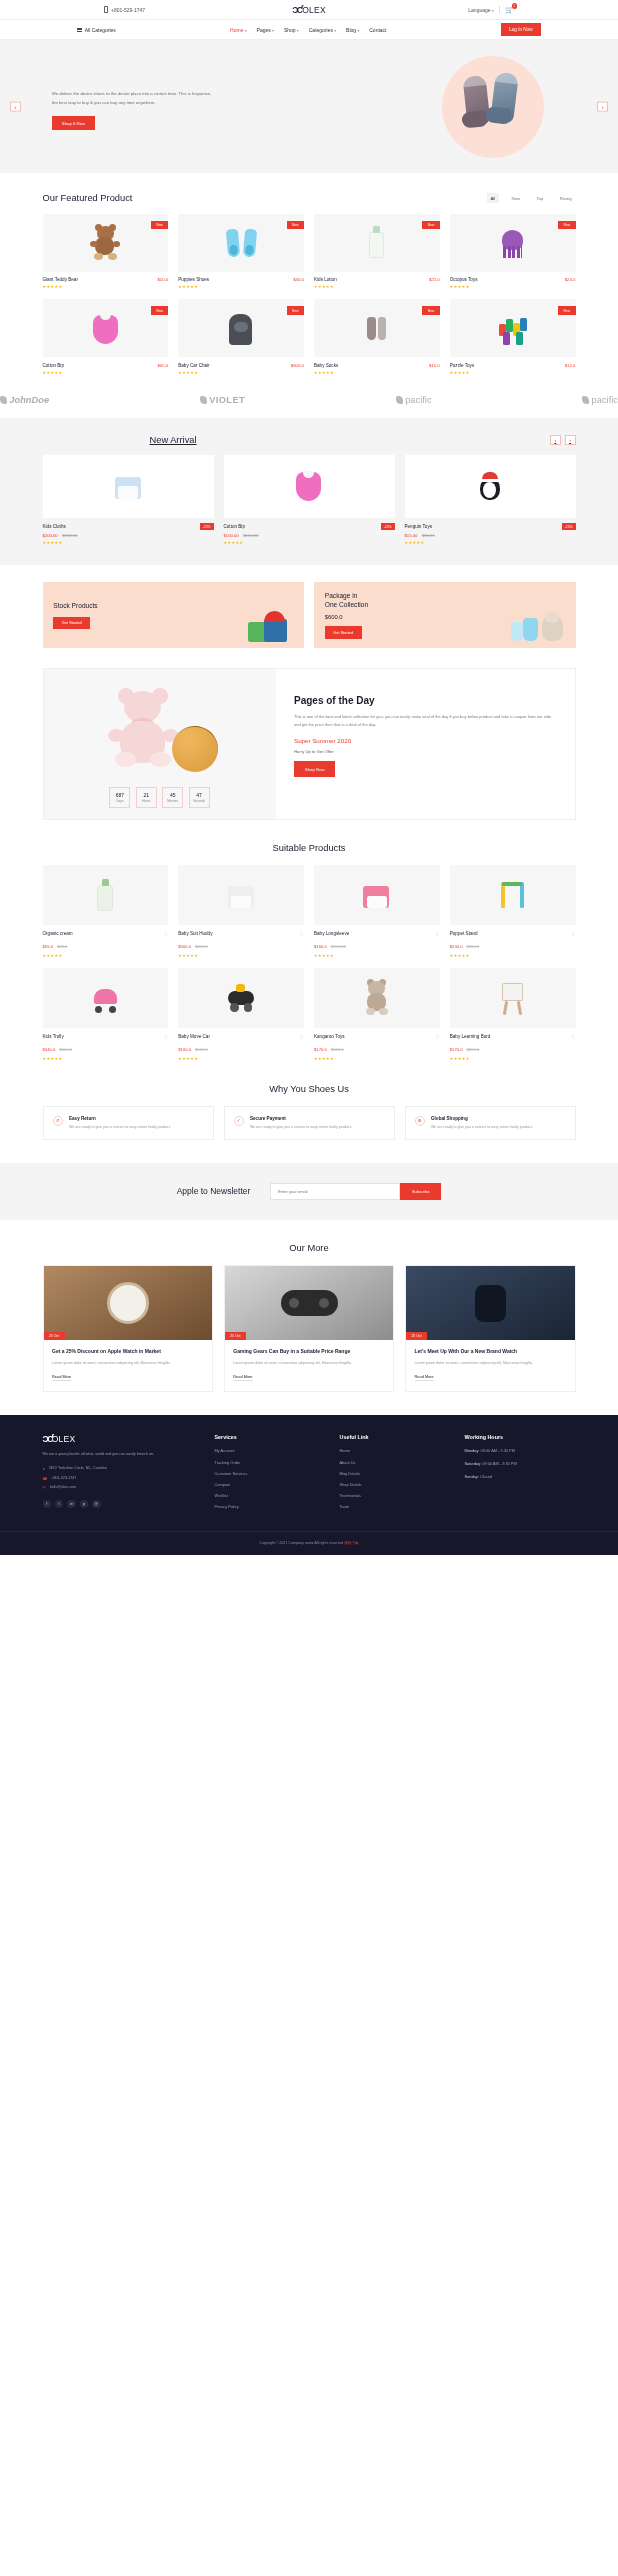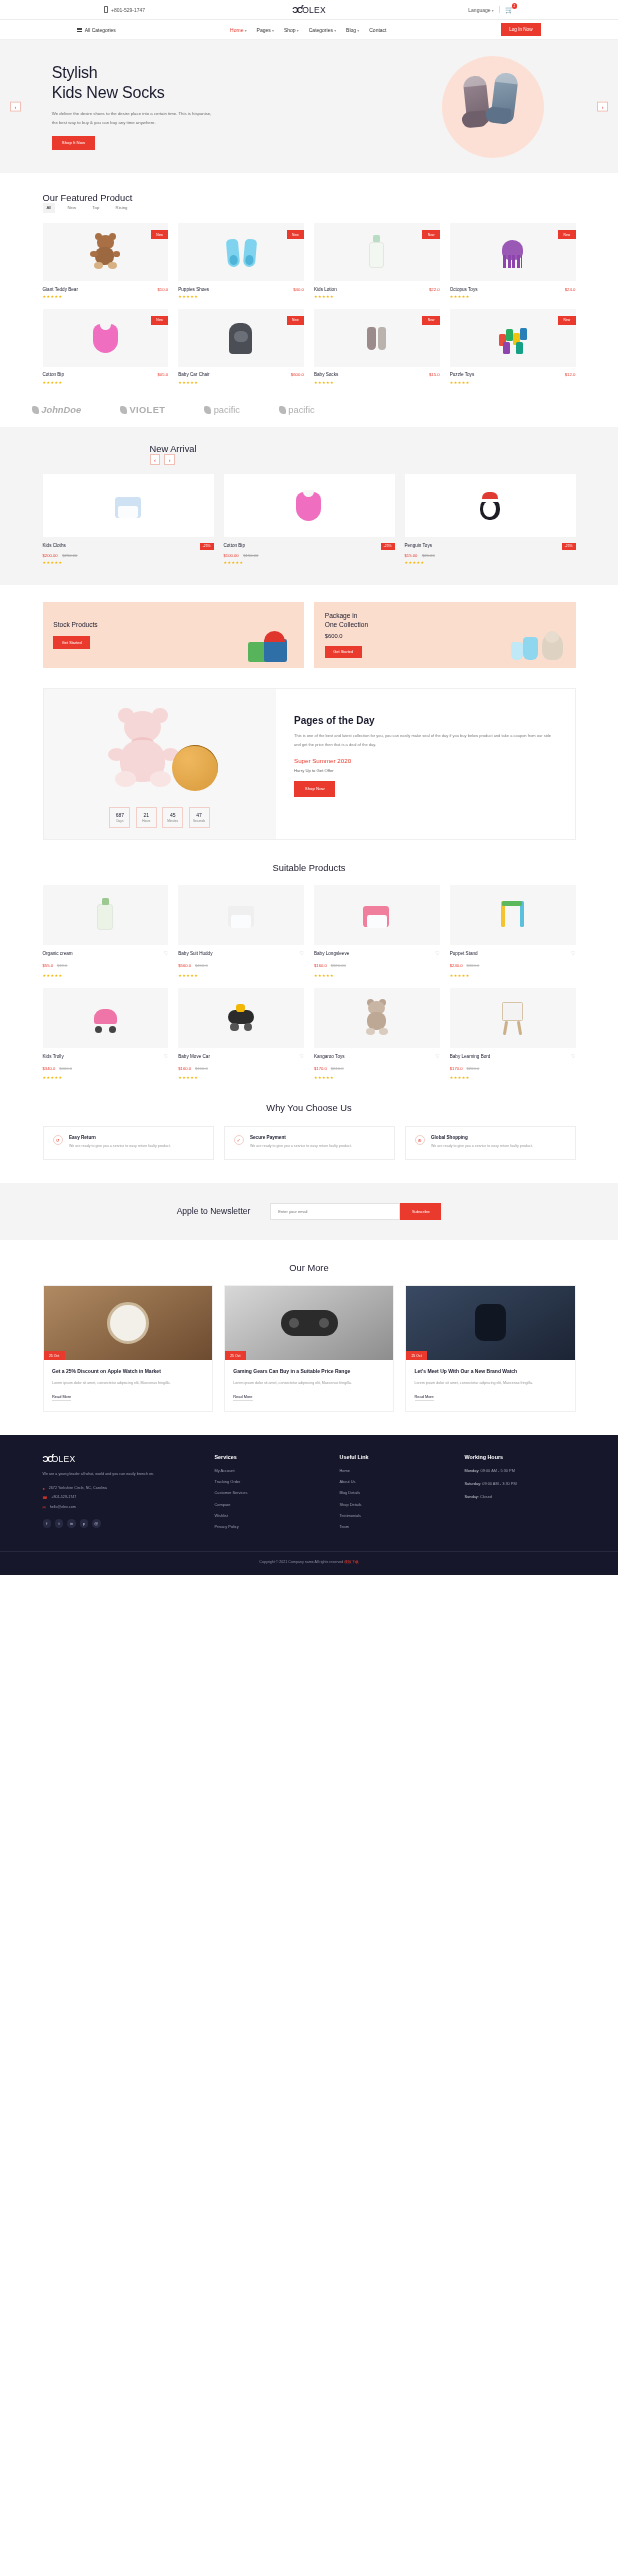--- a/index.html
+++ b/index.html
@@ -59,21 +59,21 @@
   .sock-b:after { content:''; position:absolute; bottom:-1.5px; left:-4.6px; width:25px; height:15.5px;
                   background:#5d7288; border-radius:9.3px 3.9px 7.7px 9.3px; }
   .sock-cuff { position:absolute; top:0; left:0; width:100%; height:10px; background:rgba(255,255,255,.35); border-radius:10.8px 10.8px 0 0;}
   .arrow-sq { width:10.8px; height:10.8px; border:0.8px solid #f0bfb5; color:#ea3a2e; font-size:5.4px;
               display:flex; align-items:center; justify-content:center; background:#fff; cursor:pointer; }
   .hero-arrow-l { position:absolute; left:10px; top:50%; transform:translateY(-50%); }
   .hero-arrow-r { position:absolute; right:10px; top:50%; transform:translateY(-50%); }
 
   
   .sec-title { font-size:9.3px; font-weight:400; color:#1b1b2f; }
-  .sec-head { display:flex; align-items:flex-start; justify-content:space-between;flex-direction:column; }
+  .sec-head { display:flex; align-items:flex-end; justify-content:space-between; }
   .filters { display:flex; gap:8.5px; font-size:4.3px; color:#777; align-items:center; }
   .filters .f { padding:2.3px 3.9px; cursor:pointer; }
   .filters .f.active { background:#f2f2f2; color:#333; }
 
   
   .pgrid { display:grid; grid-template-columns:repeat(4,1fr); gap:10px; margin-top:10.8px; }
   .pcard { }
   .pthumb { background:#f6f6f6; height:58px; position:relative; display:flex;
             align-items:center; justify-content:center; overflow:hidden; }
   .badge-new { position:absolute; top:7px; right:0; background:#ea3a2e; color:#fff;
@@ -106,22 +106,22 @@
   .sockp { position:absolute; width:8.5px; height:23px; border-radius:4.6px 4.6px 6.2px 6.2px; top:8.5px; }
   .puz { position:absolute; width:7px; height:12.4px; border-radius:1.5px; }
   .cloth { position:absolute; width:26px; height:21.6px; background:#cfe2f3; border-radius:3.1px; left:4.6px; top:10.8px; }
   .cloth:after { content:''; position:absolute; top:9.3px; left:3.1px; width:20px; height:12.4px; background:#fbfcfd; border-radius:2.3px; }
   .peng-b { position:absolute; width:20px; height:23px; background:#1d1d26; border-radius:50% 50% 45% 45%; left:7.7px; top:10.8px; }
   .peng-belly { position:absolute; width:13px; height:16px; background:#fff; border-radius:50%; left:11.2px; top:15.5px; }
   .peng-hat { position:absolute; width:15.5px; height:8.5px; background:#e03b33; border-radius:7.7px 7.7px 2.3px 2.3px; left:10px; top:6.2px; }
   .peng-hat:after { content:''; position:absolute; bottom:-1.5px; left:-1.5px; width:18.5px; height:3.1px; background:#fff; border-radius:2.3px; }
 
   
-  .brands { display:flex; align-items:center; justify-content:flex-start; gap:39px;
-            padding:20px 0 12.4px;margin-left:32px; }
+  .brands { display:flex; align-items:center; justify-content:space-between; gap:39px;
+            padding:20px 0 12.4px; }
   .brand { font-size:9.3px; color:#aeaeae; font-weight:700; font-style:italic; display:flex; align-items:center; gap:2.3px; }
   .brand.v { font-style:normal; letter-spacing:0.4px; }
   .brand.p { font-style:normal; font-weight:400; }
   .bmark { width:7px; height:8.5px; background:#b9b9b9; border-radius:1.5px 4.6px 1.5px 4.6px; display:inline-block; }
 
   
   .na-sec { background:#f4f4f4; padding:17px 0 20px; }
   .na-row { display:flex; gap:10px; margin-top:9.3px; }
   .na-promo { width:97px; background:#cfdde6; padding:10.8px 7.7px; display:flex; flex-direction:column;
               align-items:center; justify-content:flex-end; }
@@ -299,21 +299,20 @@
     <a href="#"><span>Blog</span><span class="caret">▾</span></a>
     <a href="#"><span>Contact</span></a>
   </div>
   <button class="login-btn">Log In Now</button>
 </div>
 
 <div class="hero">
   <div class="arrow-sq hero-arrow-l">‹</div>
   <div class="hero-inner">
     <div class="hero-text">
-      <h1><span>Stylish</span><br><span>Kids New Socks</span></h1>
       <p>We deliver the desire shoes to the desire place into a certain time. This is hispanise, the best way to buy &amp; you can buy any time anywhere.</p>
       <button class="hero-btn">Shop It Now</button>
     </div>
     <div class="hero-circle">
       <div class="sock sock-a">
           <div class="sock-cuff"></div>
         </div>
       <div class="sock sock-b">
           <div class="sock-cuff"></div>
         </div>
@@ -478,21 +477,21 @@
       <span>pacific</span>
     </div>
   <div class="brand p">
       <span class="bmark"></span>
       <span>pacific</span>
     </div>
 </div>
 
 <div class="na-sec">
   <div class="wrap">
-    <div class="sec-head" style="padding-left:107px;">
+    <div class="sec-head" style="padding-left:107px;text-decoration:underline;">
       <h2 class="sec-title">New Arrival</h2>
       <div class="na-nav">
         <div class="arrow-sq">‹</div>
         <div class="arrow-sq">›</div>
       </div>
     </div>
     <div class="na-row">
       <div class="na-cards">
         <div>
           <div class="na-thumb">
@@ -733,21 +732,21 @@
           <span class="tname">Baby Learning Bord</span>
           <span class="heart">♡</span>
         </div>
       <div class="tprices"><span class="now">$170.0</span><span class="was">$260.0</span></div>
       <div class="stars">★★★★★</div>
     </div>
   </div>
 </div>
 
 <div class="wrap why-sec">
-  <h2 class="sec-title center-title">Why You Choose Us</h2>
+  <h2 class="sec-title center-title">Why You Shoes Us</h2>
   <div class="why-grid">
     <div class="why-card">
       <span class="why-ico">↺</span>
       <div>
           <h5>Easy Return</h5>
           <p>We are ready to give you a service to easy return faulty product.</p>
         </div>
     </div>
     <div class="why-card">
       <span class="why-ico">✓</span>

